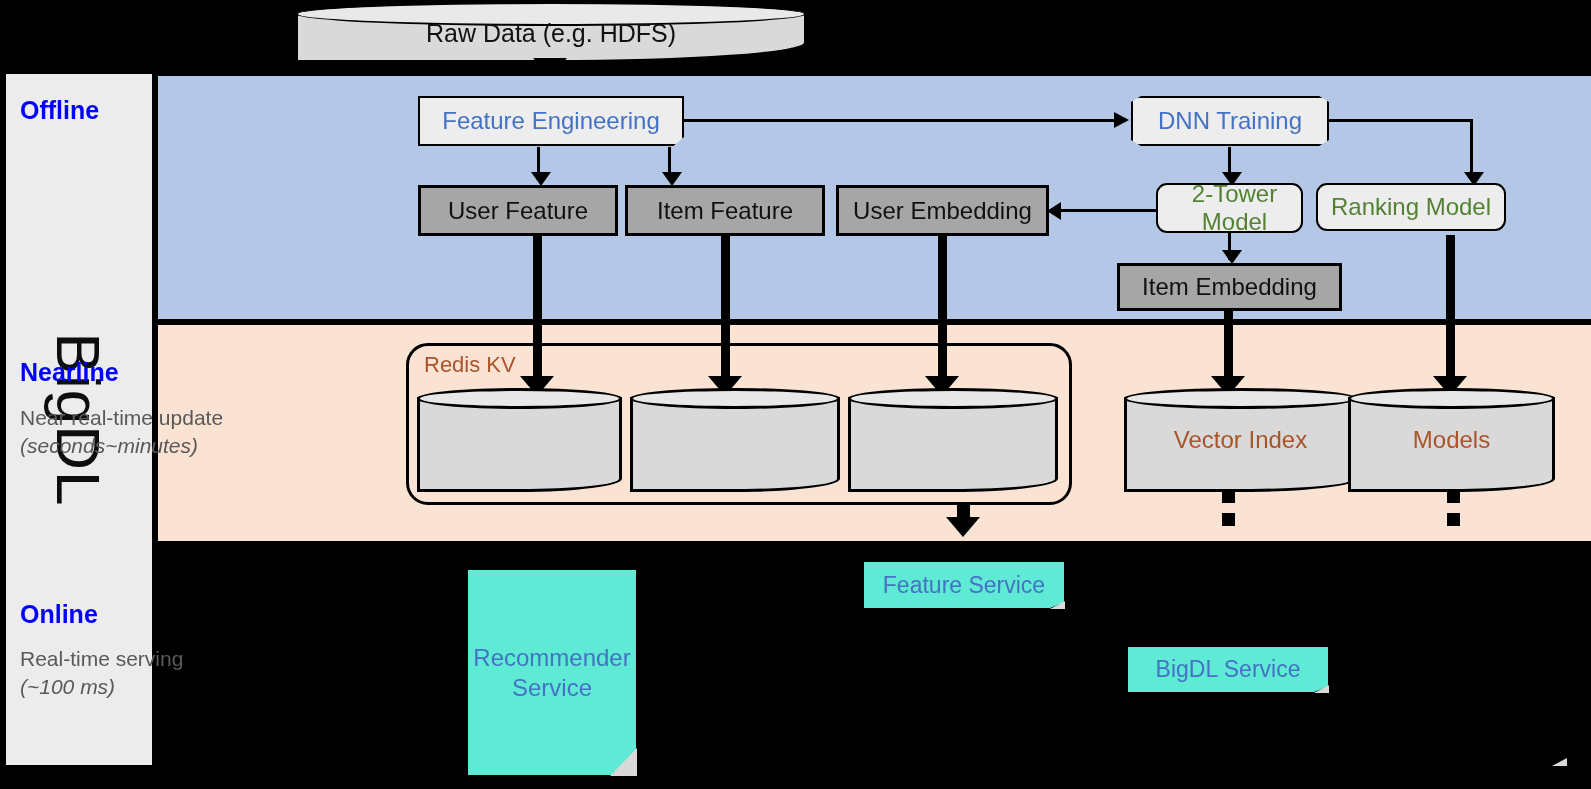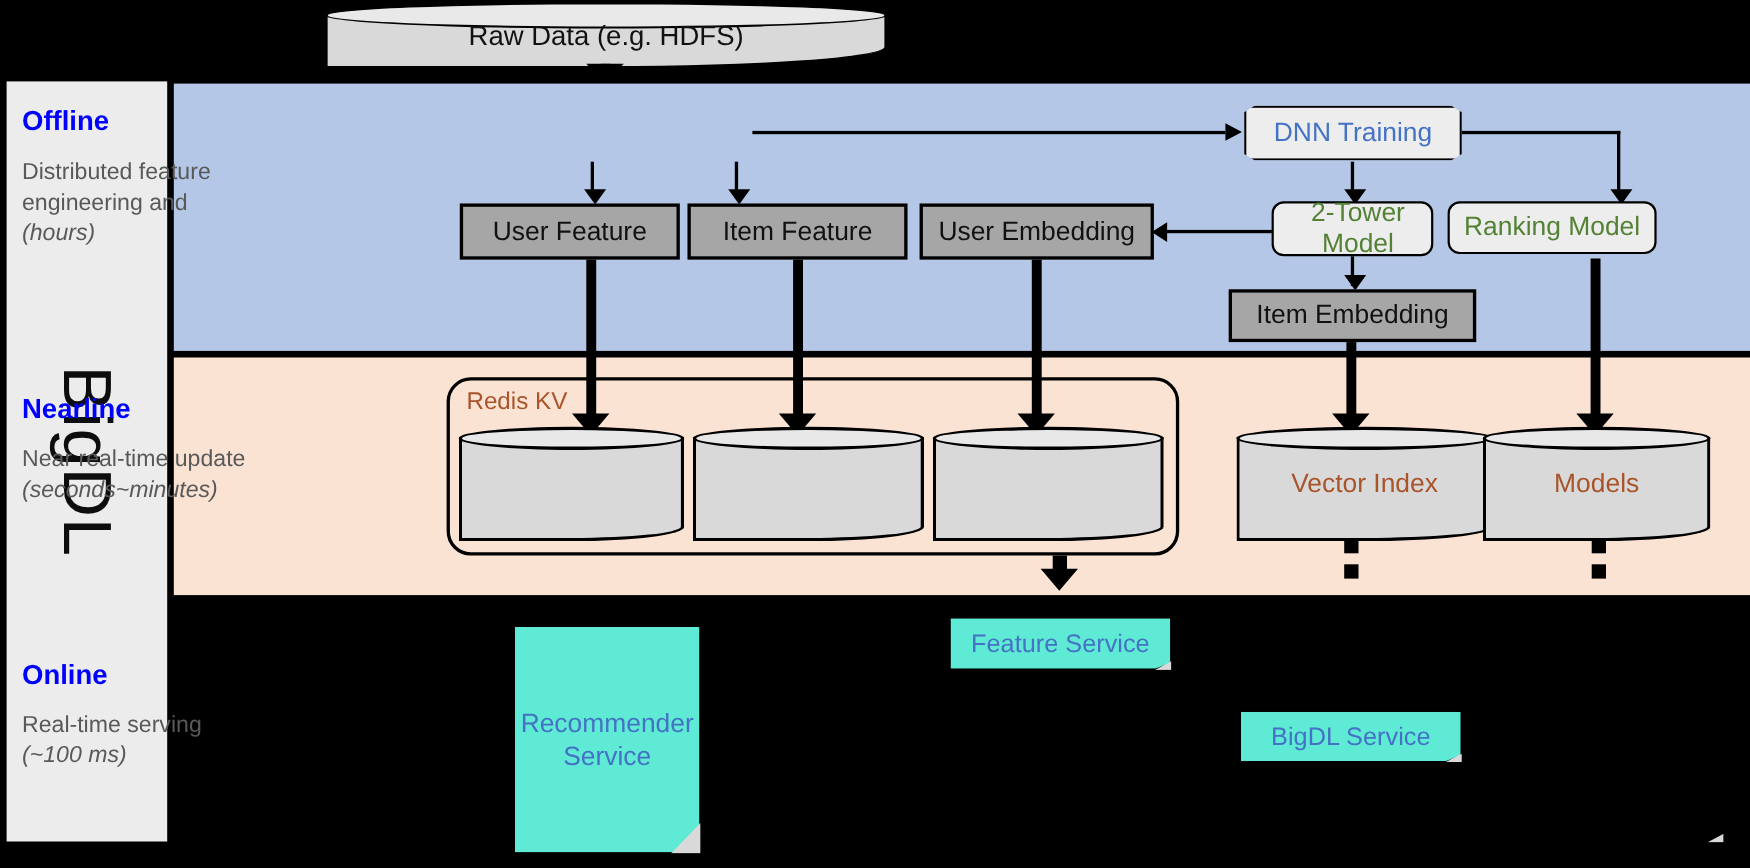--- a/index.html
+++ b/index.html
@@ -108,22 +108,22 @@
     <div class="top"></div>
     <div class="lbl">Raw Data (e.g. HDFS)</div>
   </div>
 
   <div class="ln thick-v" style="left:546px;top:58px;height:20px;"></div>
   <div class="tri-down big" style="left:533px;top:58px;"></div>
 
   <div class="band" id="band-offline"></div>
 
   <div class="band-title" style="top:96px;">Offline</div>
-  <div class="band-sub" style="top:143px;"><span>Distributed feature engineering and </span><i>(hours)</i></div>
-
+
+  <div class="node docshape" style="left:418px;top:96px;width:266px;height:50px;">Feature Engineering</div>
 
   <div class="node notched" style="left:1131px;top:96px;width:198px;height:50px;">DNN Training</div>
 
   <div class="ln thin-h" style="left:684px;top:119px;width:430px;"></div>
   <div style="position:absolute;left:1114px;top:112px;width:0;height:0;border-top:8px solid transparent;border-bottom:8px solid transparent;border-left:15px solid #000;"></div>
 
   <div class="ln thin-v" style="left:537px;top:147px;height:27px;"></div>
   <div class="tri-down" style="left:531px;top:172px;"></div>
   <div class="ln thin-v" style="left:668px;top:147px;height:27px;"></div>
   <div class="tri-down" style="left:662px;top:172px;"></div>

